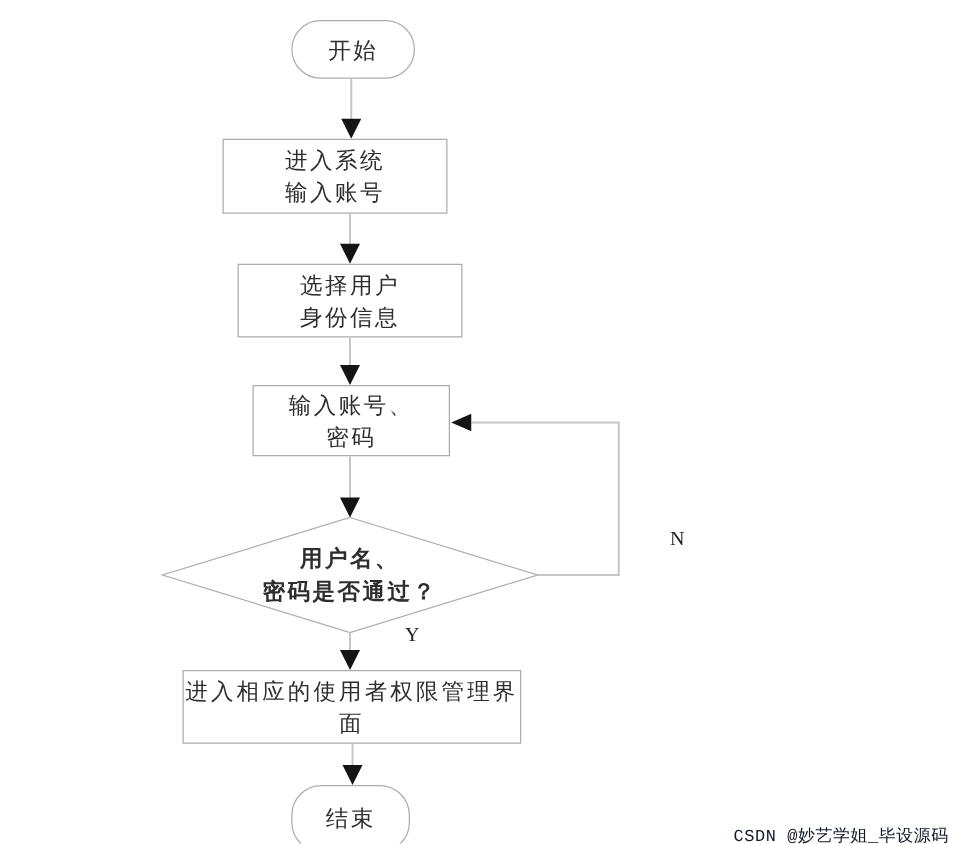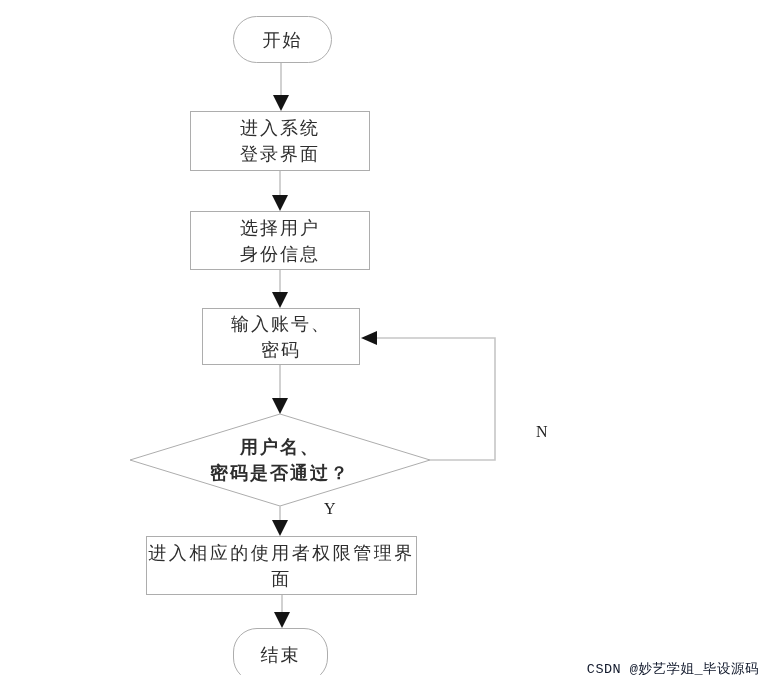--- a/index.html
+++ b/index.html
@@ -64,21 +64,21 @@
     color: #0f172a;
     font-size: 13.5px;
     font-family: Liberation Mono, monospace;
     letter-spacing: 0.5px;
     white-space: nowrap;
     margin-top: 12px;
   }
 
   
   #node-start   { left: 233px; top: 16px;  width: 99px;  height: 47px; }
-  #node-login   { left: 190px; top: 111px; width: 180px; height: 60px; }
+  #node-login   { left: 178px; top: 111px; width: 180px; height: 60px; }
   #node-select  { left: 190px; top: 211px; width: 180px; height: 59px; }
   #node-input   { left: 202px; top: 308px; width: 158px; height: 57px; }
   #node-check   { left: 155px; top: 432px; width: 250px; height: 56px; }
   #node-perm    { left: 146px; top: 536px; width: 271px; height: 59px; letter-spacing: 2.5px; }
   #node-end     { left: 233px; top: 628px; width: 95px;  height: 54px; }
   #label-yes    { left: 324px; top: 500px; }
   #label-no     { left: 536px; top: 423px; }
 </style>
 </head>
 <body>
@@ -124,21 +124,21 @@
       <polygon points="377,331 377,345 361,338" fill="#141414"></polygon>
     </g>
   </svg>
 
   <div class="node terminator" id="node-start">
     <span>开始</span>
   </div>
 
   <div class="node" id="node-login">
     <span>进入系统</span>
-    <span>登录界面</span>
+    <span>输入账号</span>
   </div>
 
   <div class="node" id="node-select">
     <span>选择用户</span>
     <span>身份信息</span>
   </div>
 
   <div class="node" id="node-input">
     <span>输入账号、</span>
     <span>密码</span>

